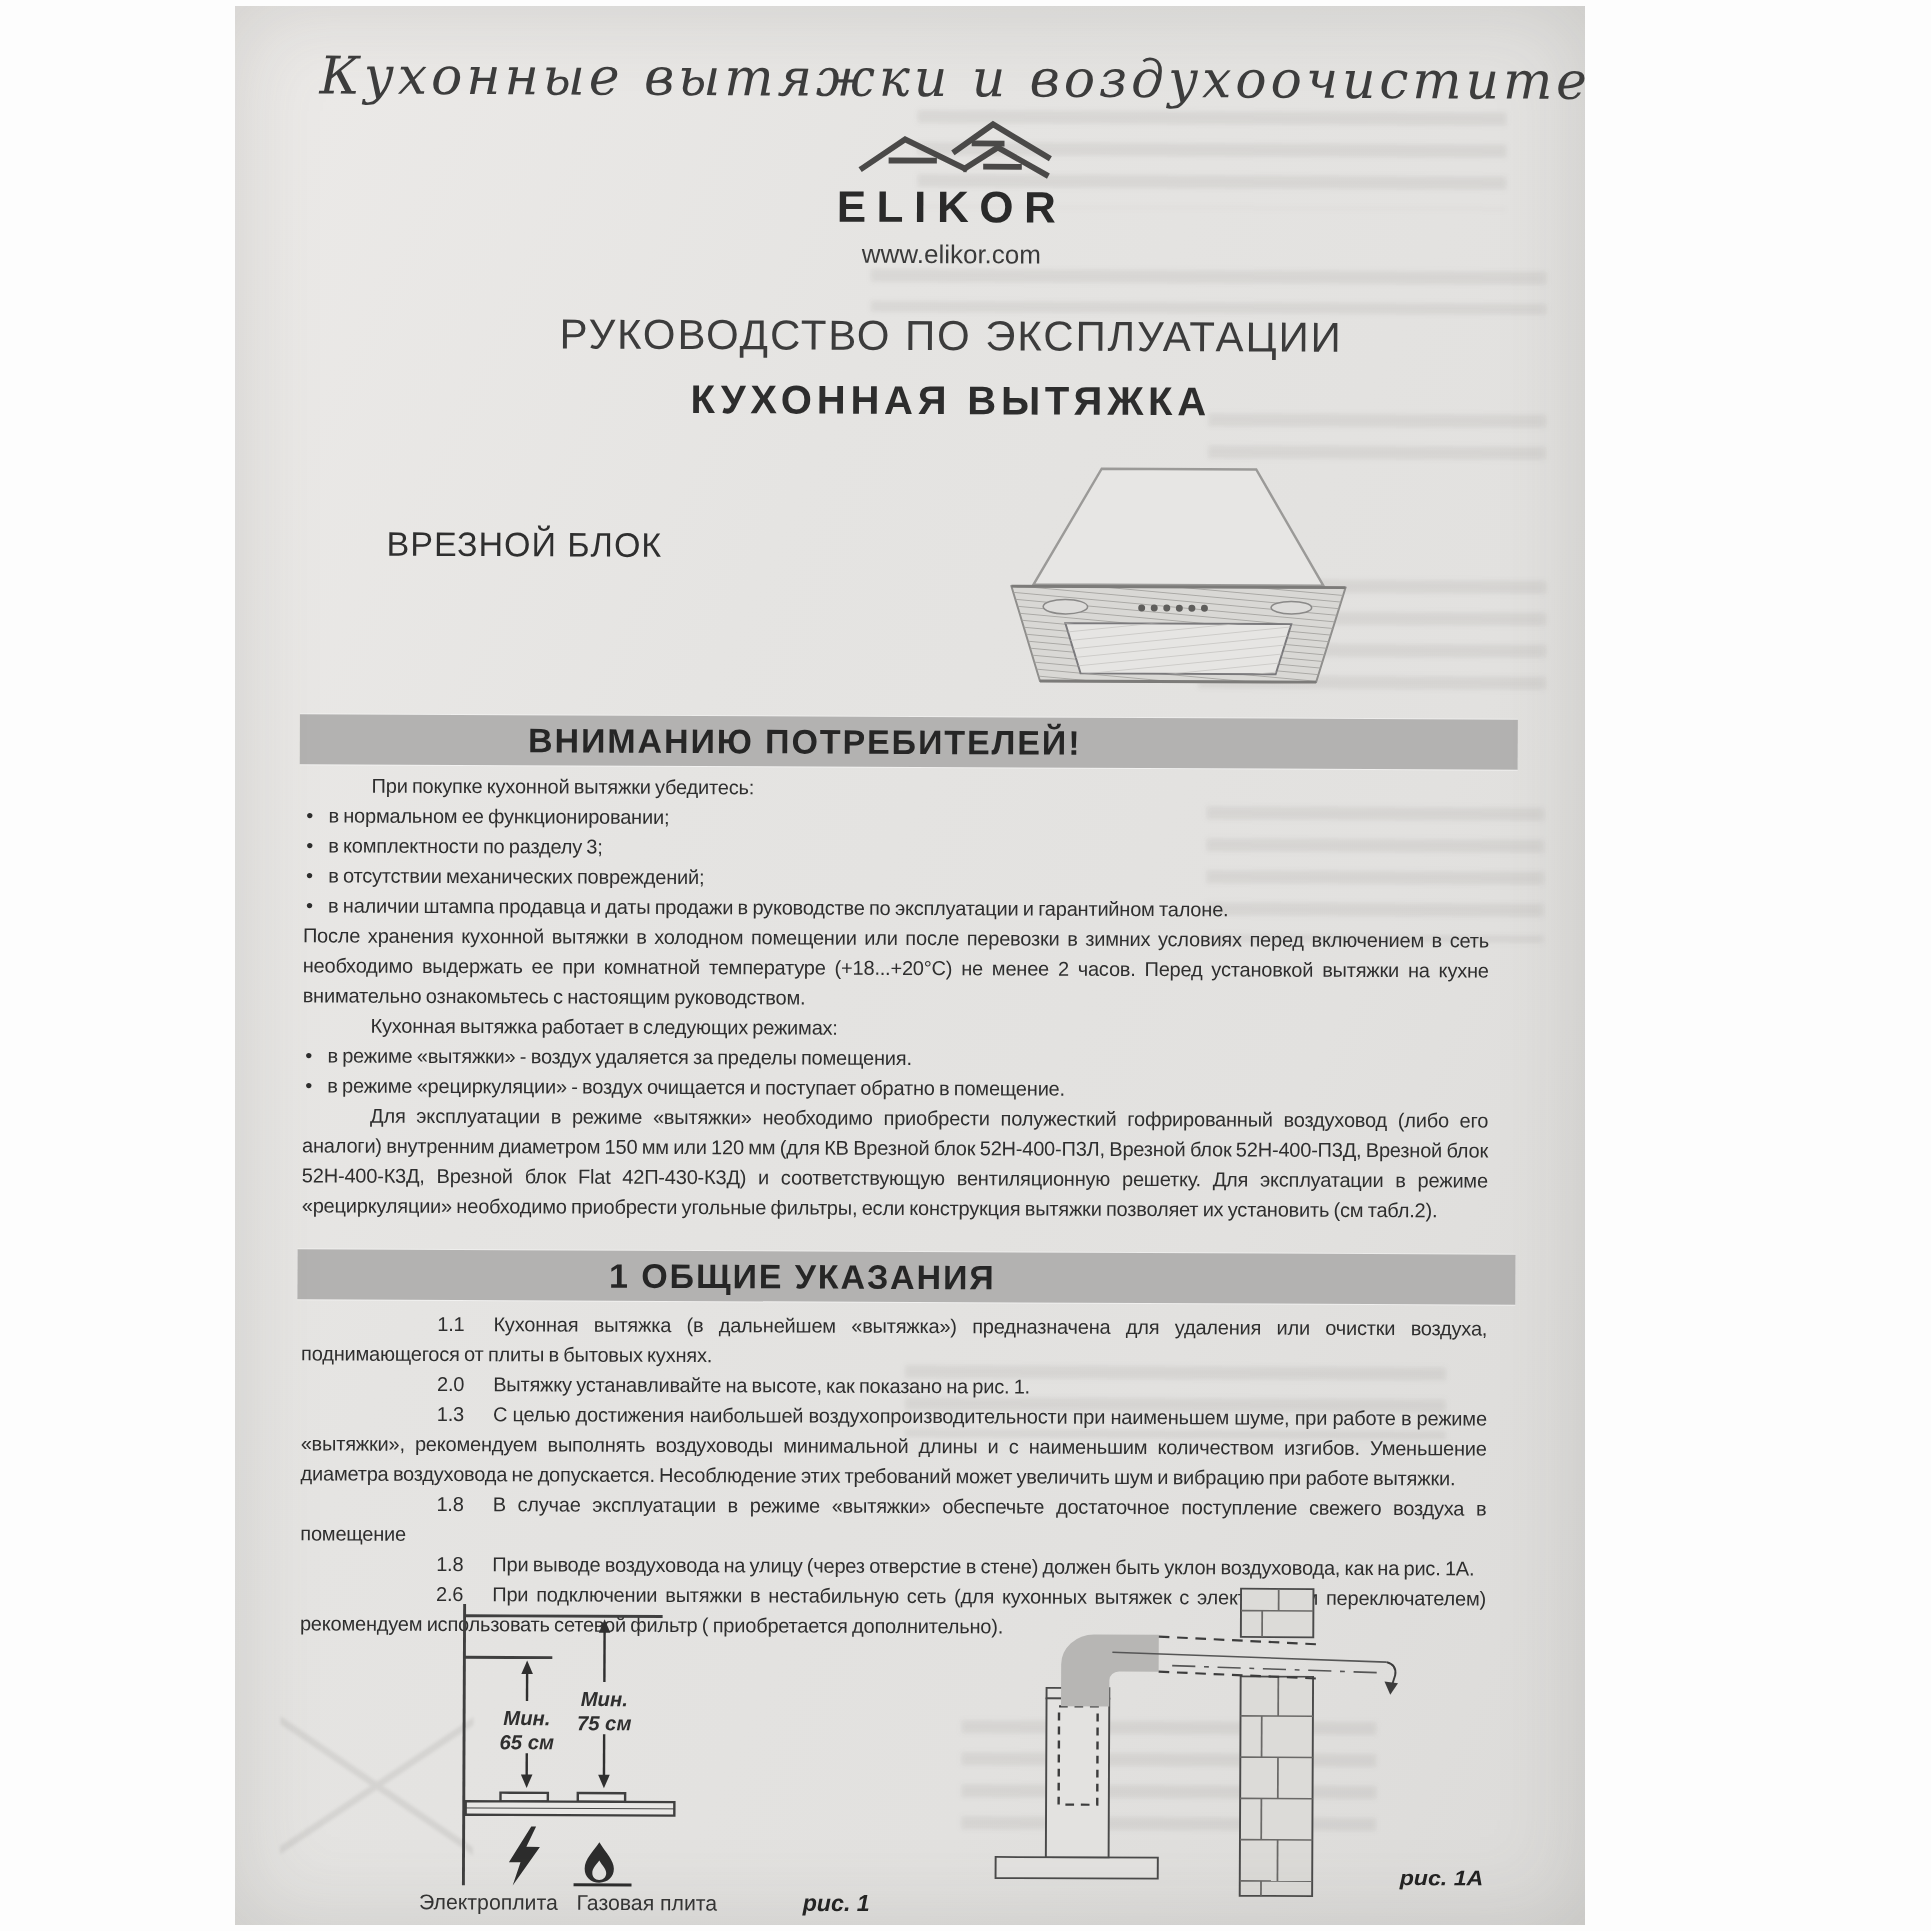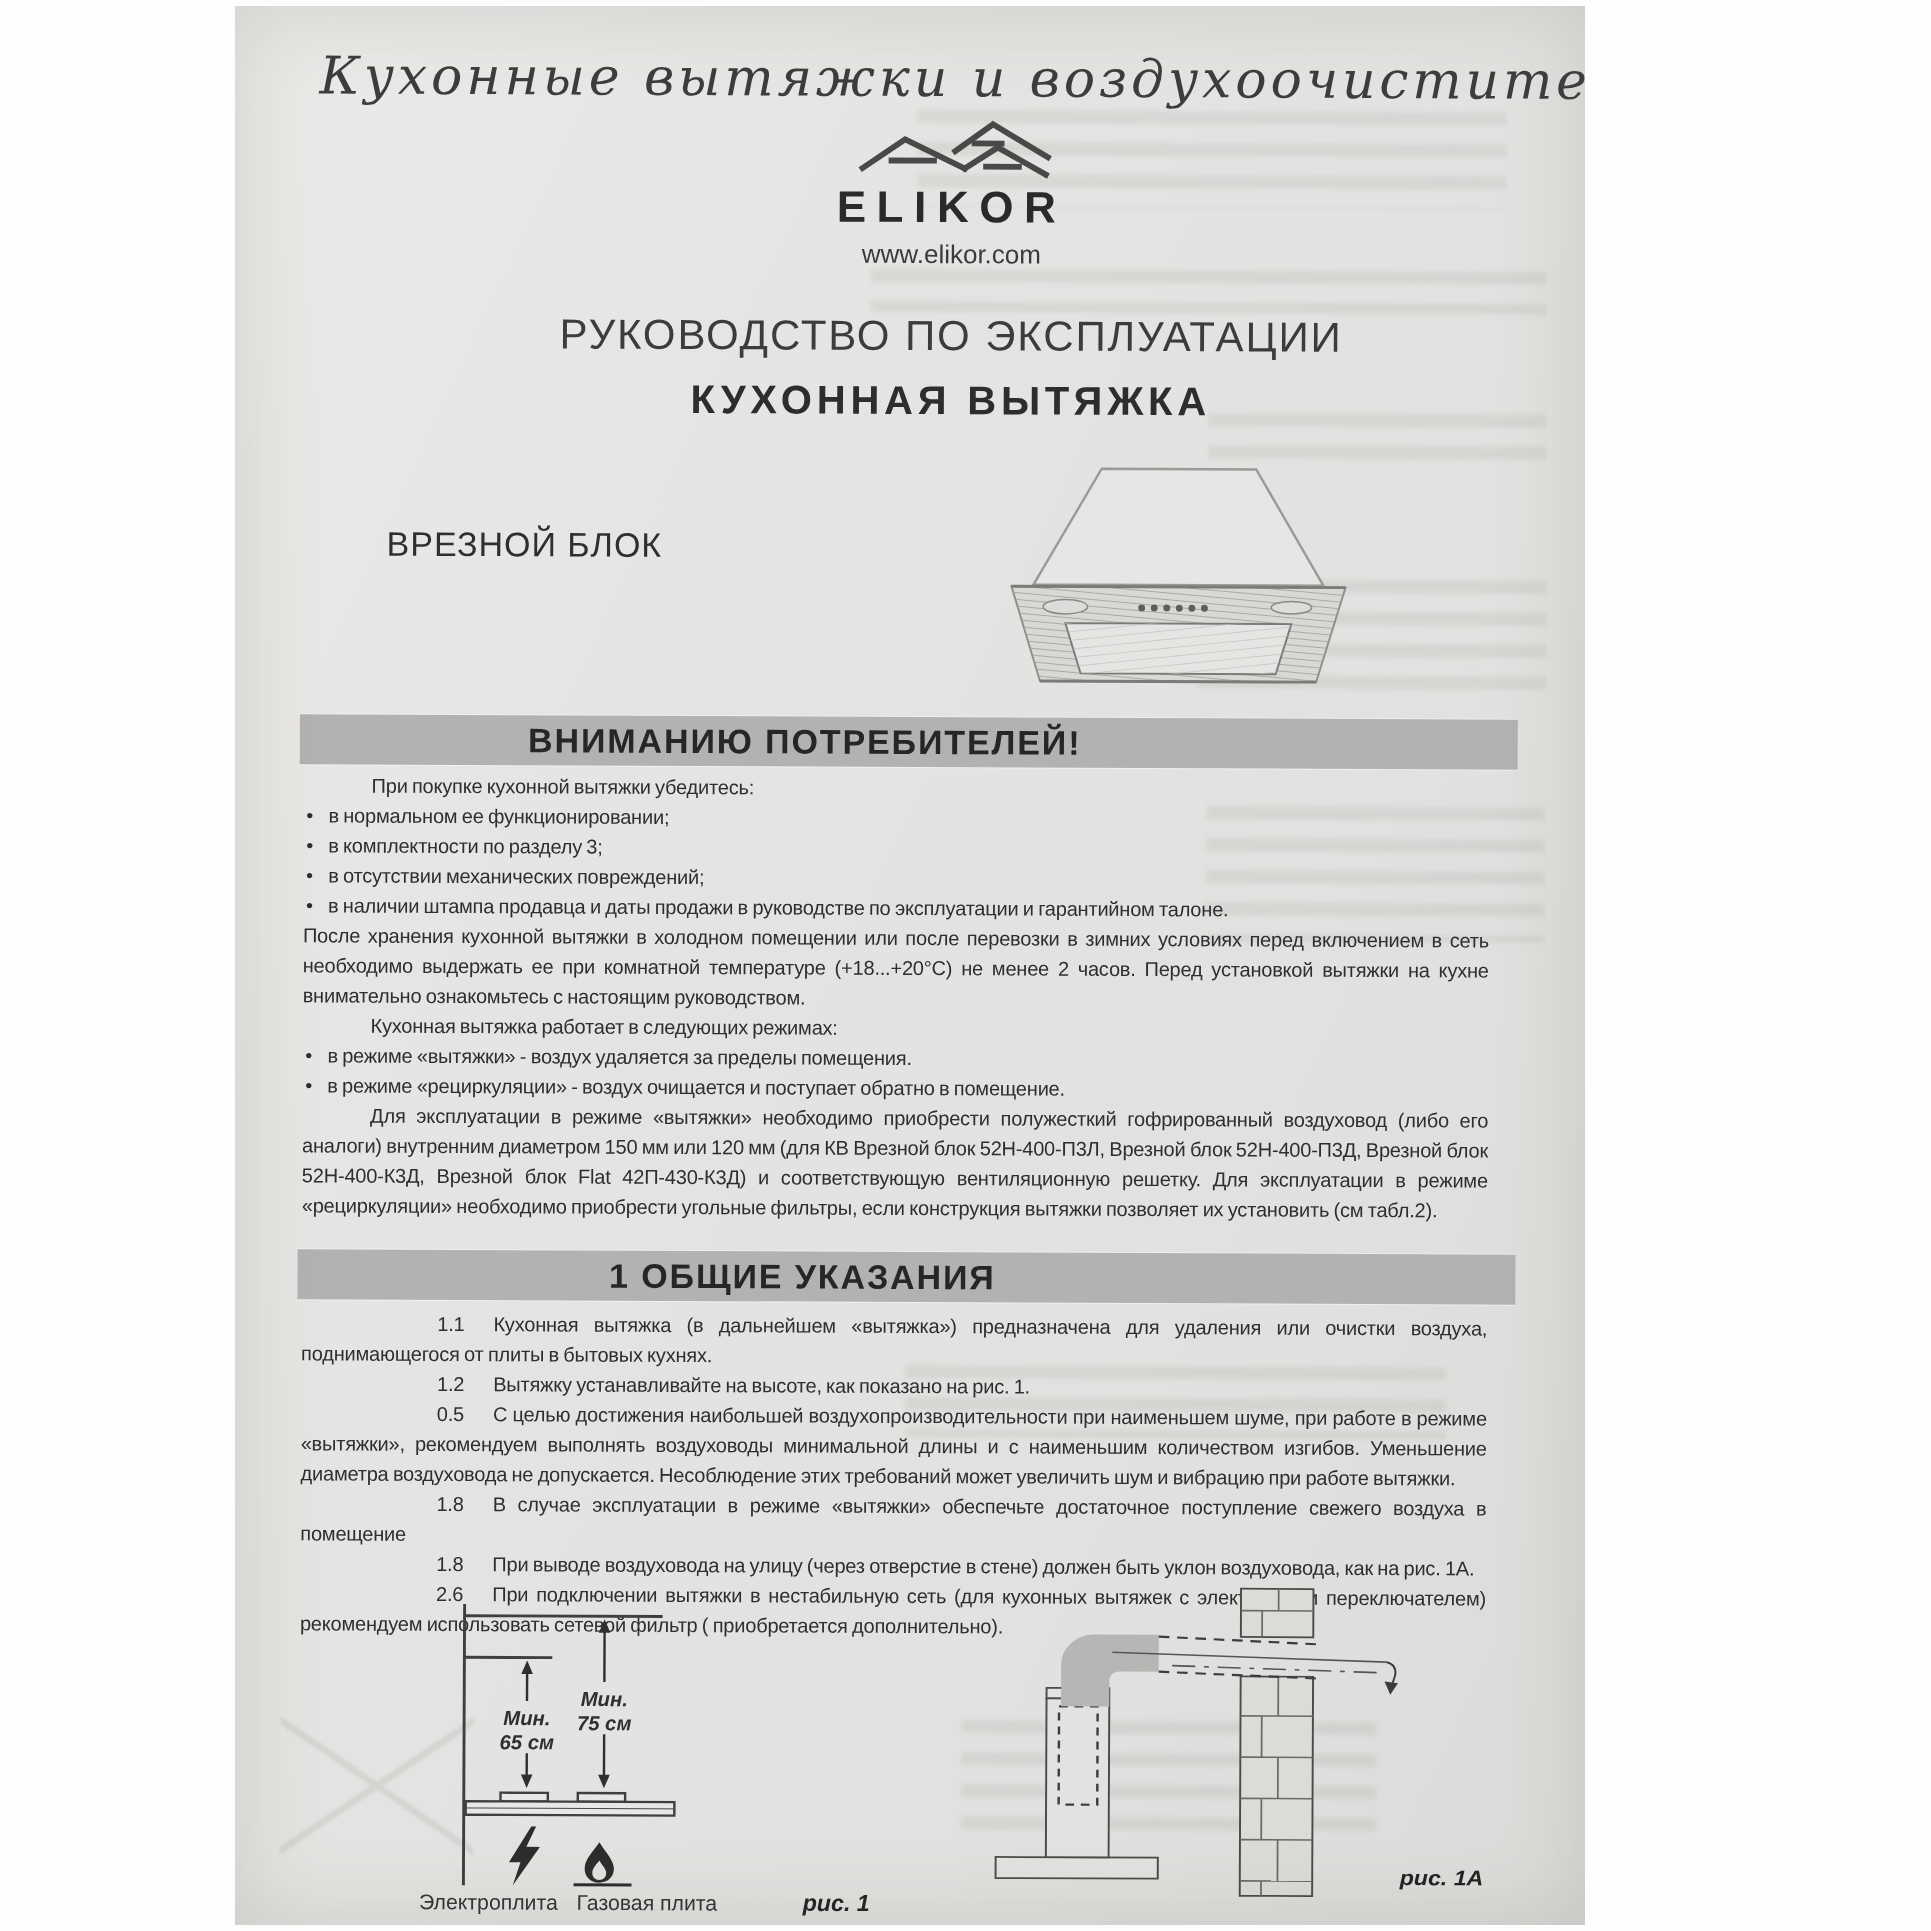--- a/index.html
+++ b/index.html
@@ -134,23 +134,23 @@
       </div>
 
       <div class="banner" id="banner2">
         <b>1 ОБЩИЕ УКАЗАНИЯ</b>
       </div>
 
       <div class="textblock" id="general-text">
         <p class="item">
           <span class="inum">1.1</span><span>Кухонная вытяжка (в дальнейшем «вытяжка») предназначена для удаления или очистки воздуха, поднимающегося от плиты в бытовых кухнях.</span></p>
         <p class="item">
-          <span class="inum">1.2</span><span>Вытяжку устанавливайте на высоте, как показано на рис. 1.</span></p>
-        <p class="item">
-          <span class="inum">0.5</span><span>С целью достижения наибольшей воздухопроизводительности при наименьшем шуме, при работе в режиме «вытяжки», рекомендуем выполнять воздуховоды минимальной длины и с наименьшим количеством изгибов. Уменьшение диаметра воздуховода не допускается. Несоблюдение этих требований может увеличить шум и вибрацию при работе вытяжки.</span></p>
+          <span class="inum">2.0</span><span>Вытяжку устанавливайте на высоте, как показано на рис. 1.</span></p>
+        <p class="item">
+          <span class="inum">1.3</span><span>С целью достижения наибольшей воздухопроизводительности при наименьшем шуме, при работе в режиме «вытяжки», рекомендуем выполнять воздуховоды минимальной длины и с наименьшим количеством изгибов. Уменьшение диаметра воздуховода не допускается. Несоблюдение этих требований может увеличить шум и вибрацию при работе вытяжки.</span></p>
         <p class="item">
           <span class="inum">1.8</span><span>В случае эксплуатации в режиме «вытяжки» обеспечьте достаточное поступление свежего воздуха в помещение</span></p>
         <p class="item">
           <span class="inum">1.8</span><span>При выводе воздуховода на улицу (через отверстие в стене) должен быть уклон воздуховода, как на рис. 1А.</span></p>
         <p class="item">
           <span class="inum">2.6</span><span>При подключении вытяжки в нестабильную сеть (для кухонных вытяжек с электронным переключателем) рекомендуем использовать сетевой фильтр ( приобретается дополнительно).</span></p>
       </div>
 
       <svg class="fig1" width="541" height="319" viewBox="0 0 560 330">
         <g stroke="#3f3f3f" stroke-width="3" fill="none">

